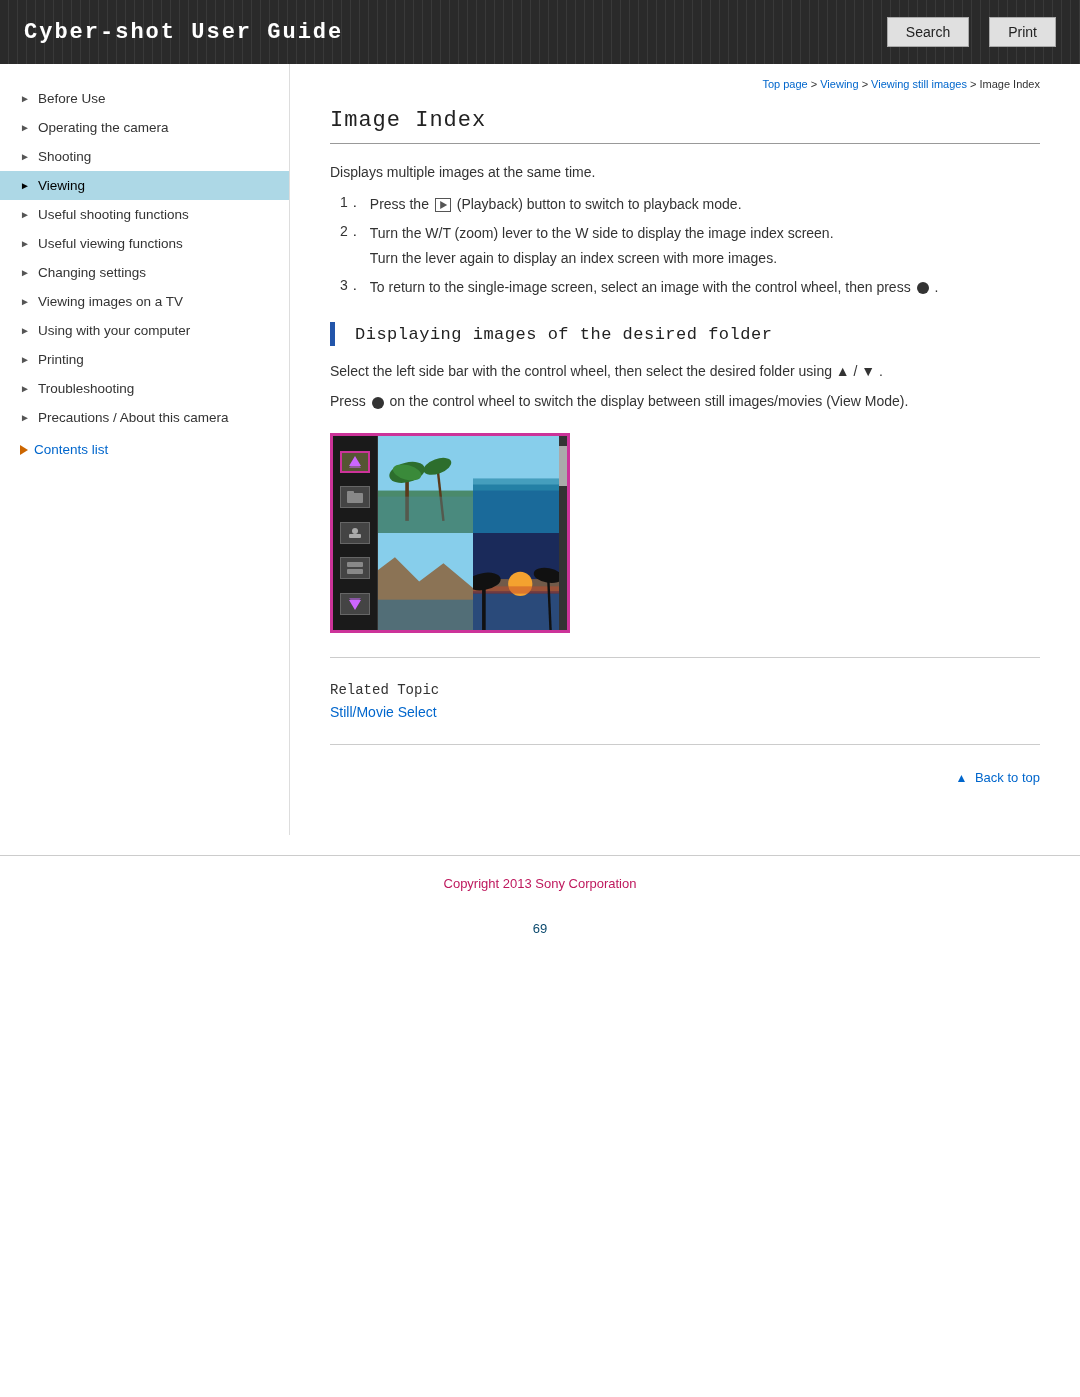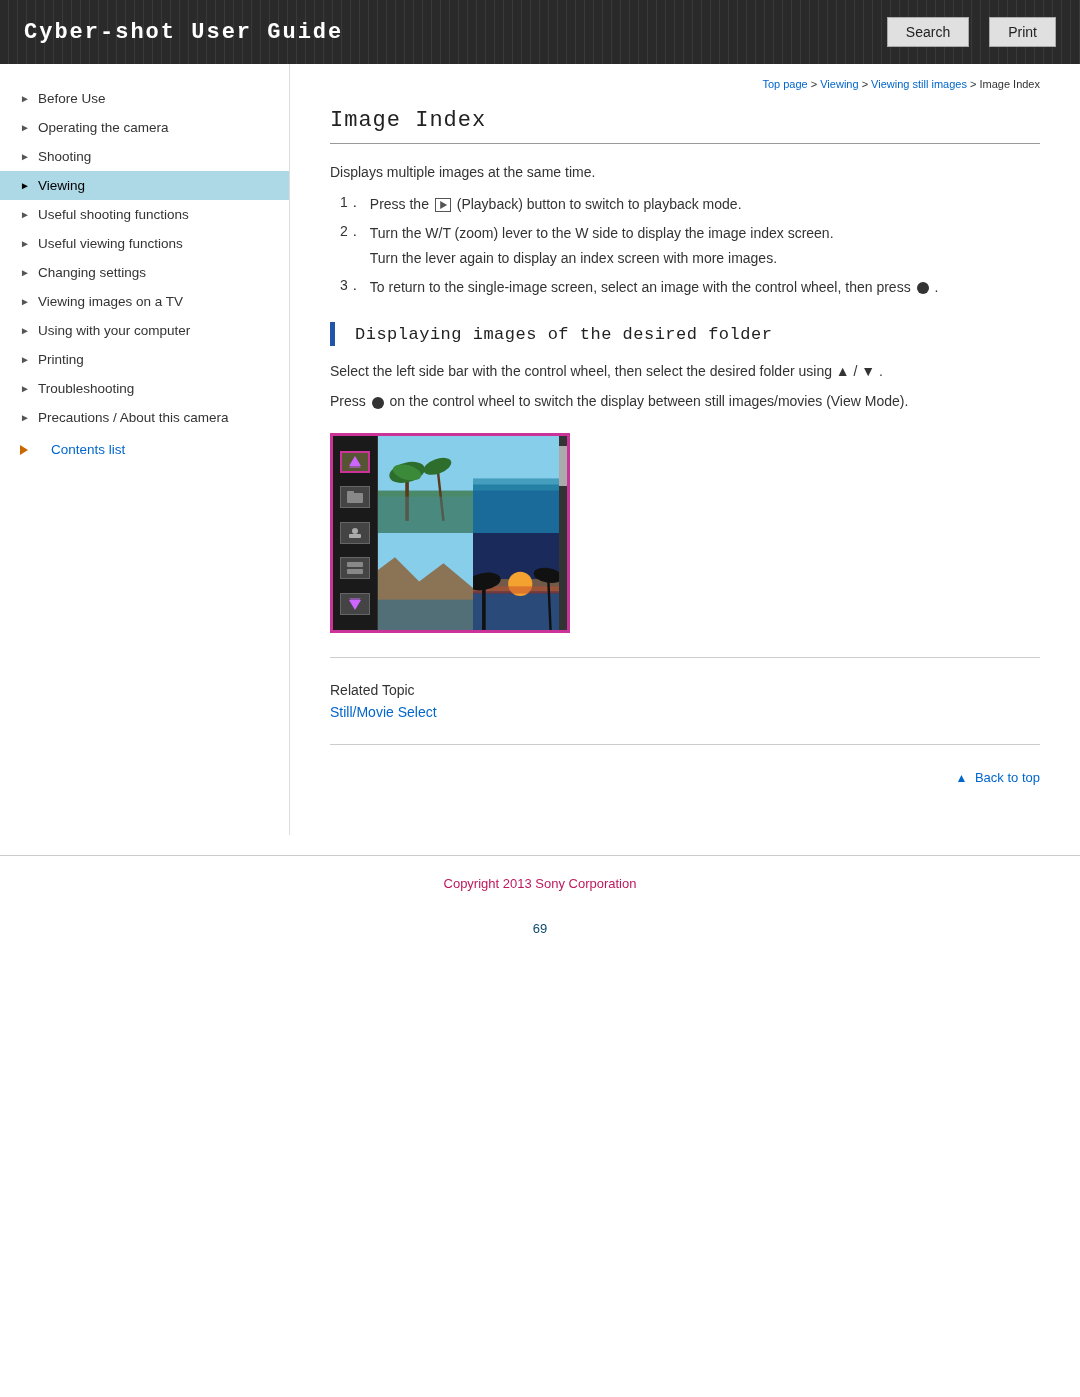--- a/index.html
+++ b/index.html
@@ -79,21 +79,21 @@
       font-size: 10px;
       color: #555;
       margin-right: 2px;
     }
     .sidebar-item.active .sidebar-arrow {
       color: #000;
     }
     .contents-list-link {
       display: flex;
       align-items: center;
-      gap: 23px;
+      gap: 6px;
       padding: 10px 16px 10px 20px;
       color: #0066cc;
       font-size: 13.5px;
       cursor: pointer;
       text-decoration: none;
     }
     .arrow-right {
       display: inline-block;
       width: 0;
       height: 0;
@@ -301,21 +301,21 @@
 
     
     .divider {
       border: none;
       border-top: 1px solid #ccc;
       margin: 24px 0;
     }
 
     
     .related-topic-label {
-      font-family: Liberation Sans, sans-serif;
+      font-family: Liberation Mono, monospace;
       font-size: 14px;
       color: #333;
       margin-bottom: 6px;
     }
     .related-topic-link {
       color: #0066cc;
       font-size: 14px;
       text-decoration: none;
       cursor: pointer;
     }

